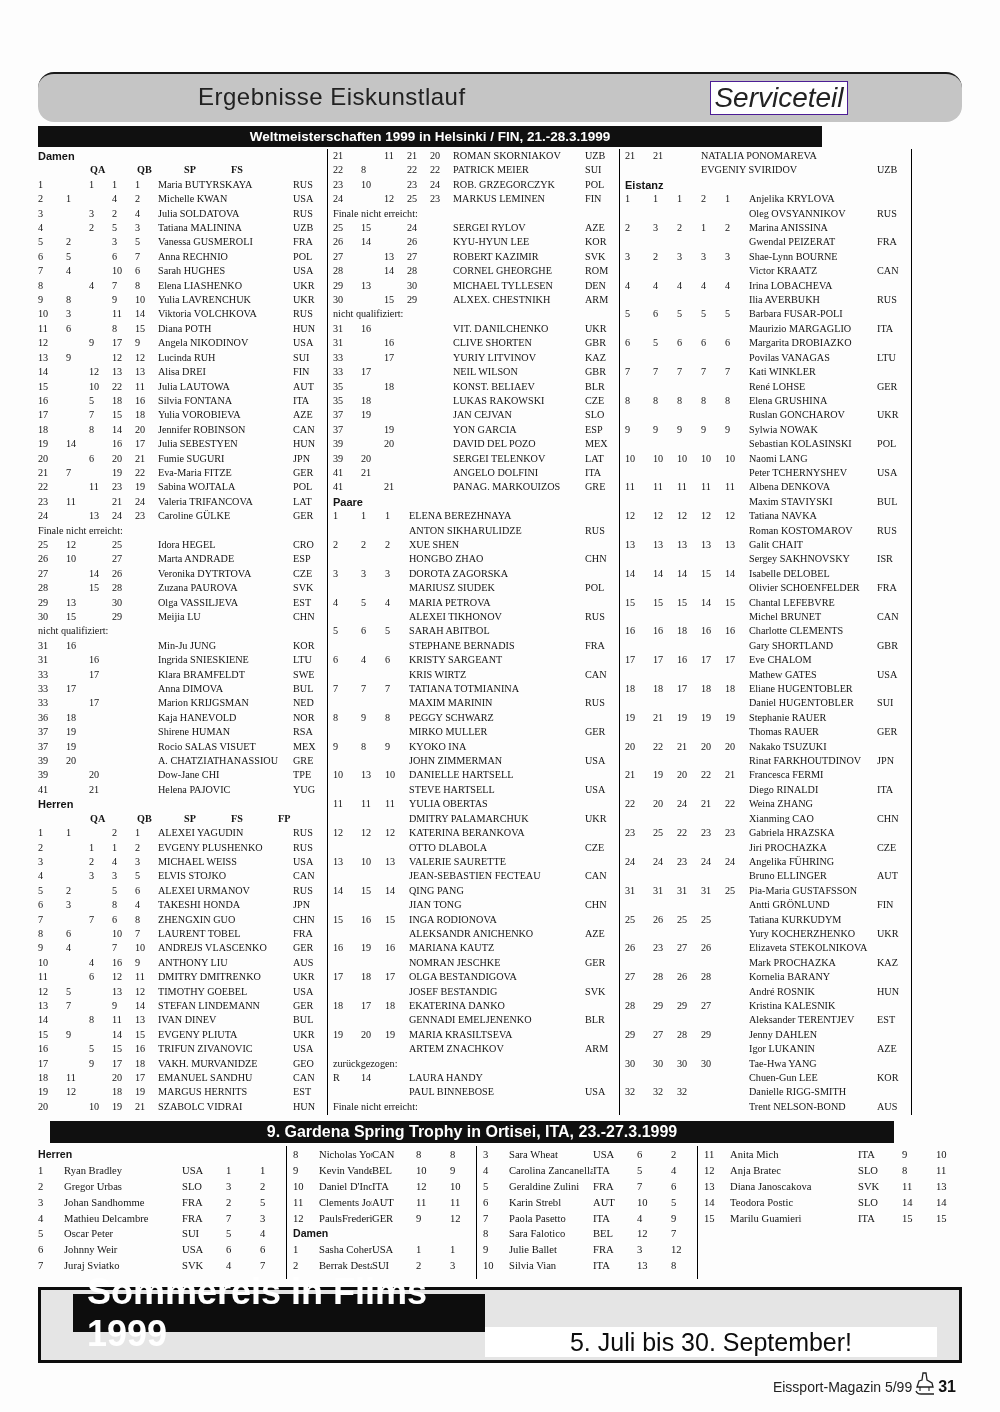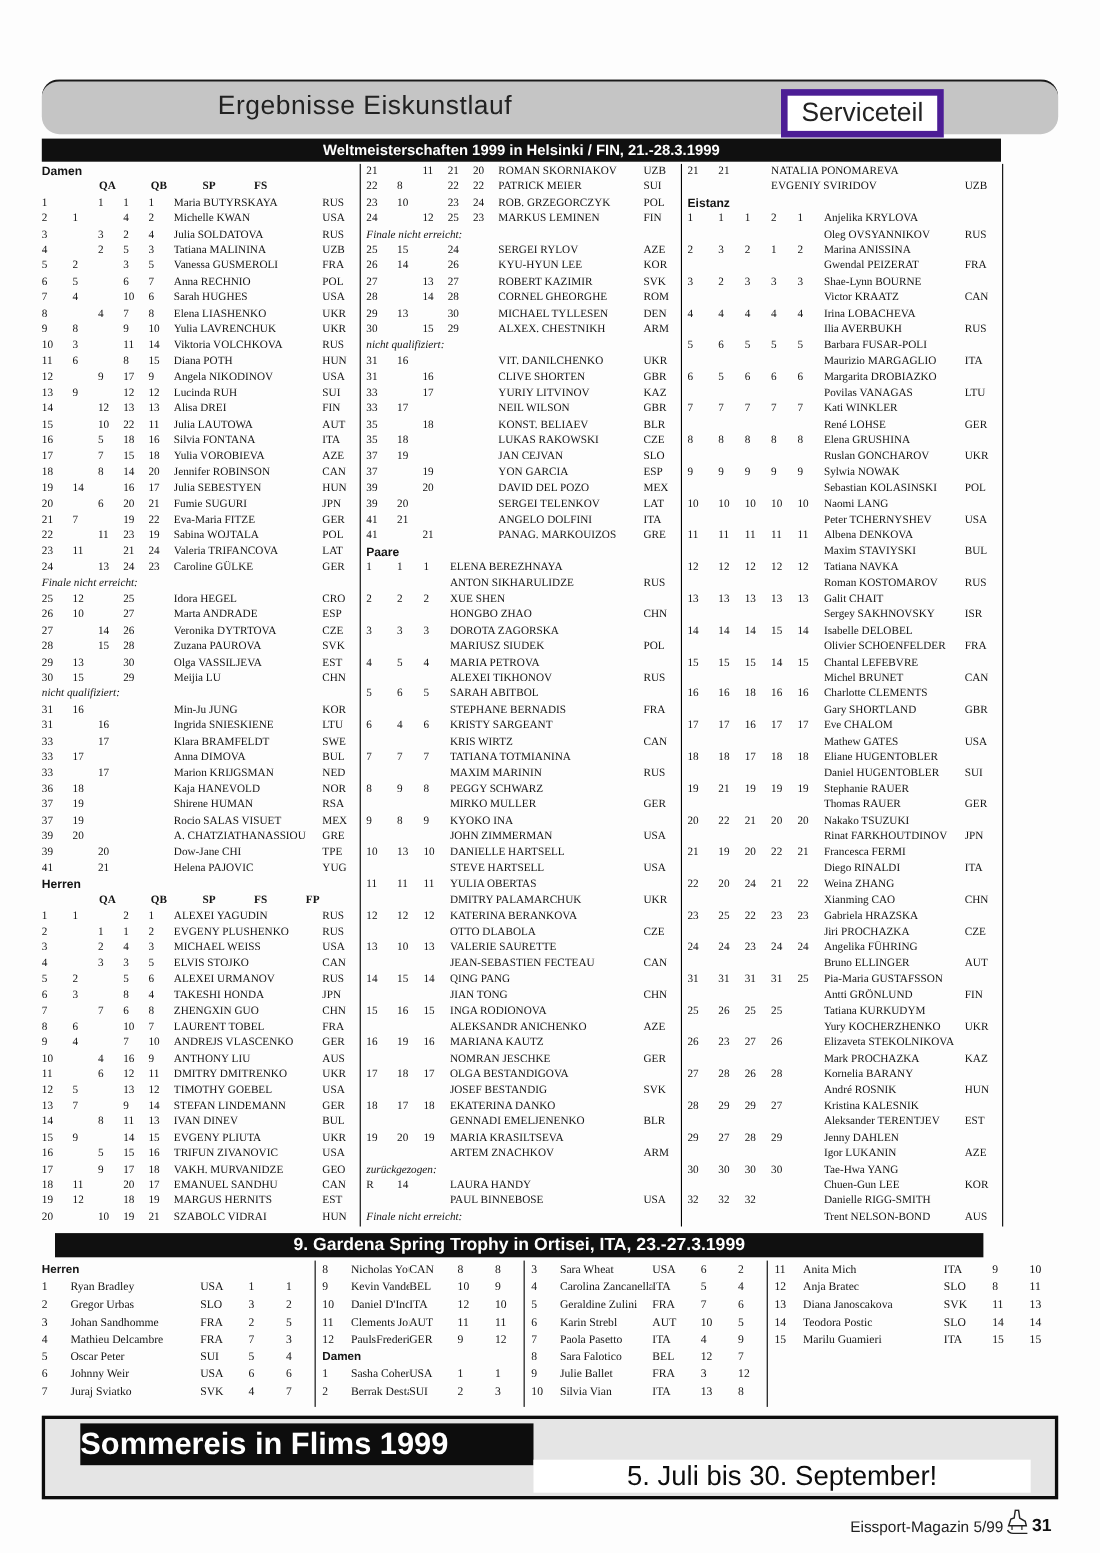--- a/index.html
+++ b/index.html
@@ -4,64 +4,64 @@
 <style>
   html,body{margin:0;padding:0;background:#fff;}
   .page{position:relative;width:1000px;height:1412px;background:#fdfdfd;overflow:hidden;
         font-family:"Liberation Serif",serif;color:#141414;}
   
   .header-band{position:absolute;left:38px;top:72px;width:924px;height:48px;
                background:#c5c5c5;border-top:2px solid #1a1a1a;border-radius:16px;}
   .header-title{position:absolute;left:160px;top:9px;font-family:"Liberation Sans",sans-serif;
                 font-size:24px;color:#222;letter-spacing:.5px;}
   .service-box{position:absolute;left:672px;top:7px;width:136px;height:32px;background:#fff;
-               border:6px solid #4c1d95;display:flex;align-items:center;justify-content:center;
-               font-family:"Liberation Sans",sans-serif;font-size:24px;color:#222;}
+               border:1px solid #4c1d95;display:flex;align-items:center;justify-content:center;
+               font-family:"Liberation Sans",sans-serif;font-size:28px;color:#222;font-style:italic;}
   
   .banner{position:absolute;background:#101010;color:#fff;display:flex;align-items:center;
           justify-content:center;font-family:"Liberation Sans",sans-serif;font-weight:bold;}
-  .wm-banner{left:38px;top:126px;width:872px;height:21px;font-size:13.5px;}
+  .wm-banner{left:38px;top:126px;width:784px;height:21px;font-size:13.5px;}
   .gardena-banner{left:50px;top:1121px;width:844px;height:22px;font-size:16px;}
   
   .results{position:absolute;left:38px;top:149px;width:874px;height:966px;display:flex;}
   .rcol{box-sizing:border-box;border-right:1px solid #000;}
   .rcol1{width:290px;}
   .rcol2{width:292px;padding-left:5px;}
   .rcol3{width:292px;padding-left:5px;}
   .ln{display:flex;height:14.41px;align-items:baseline;white-space:nowrap;
       font-size:10.2px;line-height:14.41px;}
   .rank{flex:0 0 28px;}
   .c4{flex:0 0 23px;}   
   .cp{flex:0 0 24px;}   
   .nm{flex:1 1 auto;overflow:hidden;}
   .nat{flex:0 0 34px;}
   .sec{font-family:"Liberation Sans",sans-serif;font-weight:bold;font-size:11px;}
   .chc{font-weight:bold;margin-left:24px;}
-  .note{font-style:italic;}
+  .note{}
   
   .gardena{position:absolute;left:38px;top:1146px;width:924px;height:133px;display:flex;}
   .gcol{box-sizing:border-box;border-right:1px solid #000;padding-top:1px;}
   .gcol:last-child{border-right:none;}
   .g0{width:249px;}
   .g1{width:190px;padding-left:6px;}
   .g2{width:221px;padding-left:6px;}
   .g3{width:264px;padding-left:6px;}
   .gln{display:flex;height:15.9px;align-items:baseline;white-space:nowrap;
        font-size:10.6px;line-height:15.9px;}
   .grank{flex:0 0 26px;}
   .gnm{flex:1 1 auto;overflow:hidden;}
   .gnat{flex:0 0 44px;}
   .gn1{flex:0 0 34px;}
   .gn2{flex:0 0 26px;}
   
   .ad-box{position:absolute;left:38px;top:1287px;width:924px;height:76px;background:#e5e5e5;
           border:3px solid #0d0d0d;box-sizing:border-box;}
   .ad-black{position:absolute;left:32px;top:4px;width:412px;height:38px;background:#0d0d0d;
-            color:#fff;font-family:"Liberation Sans",sans-serif;font-weight:bold;font-size:28px;
-            display:flex;align-items:center;box-sizing:border-box;}
+            color:#fff;font-family:"Liberation Sans",sans-serif;font-weight:bold;font-size:36px;
+            display:flex;align-items:center;padding-left:14px;box-sizing:border-box;}
   .ad-white{position:absolute;right:22px;top:37px;width:452px;height:30px;background:#fff;
             color:#0d0d0d;font-family:"Liberation Sans",sans-serif;font-weight:normal;font-size:25px;
             display:flex;align-items:center;justify-content:center;}
   
   .footer{position:absolute;right:44px;top:1372px;display:flex;align-items:center;gap:1px;}
   .footer-text{font-family:"Liberation Sans",sans-serif;font-size:14px;color:#222;}
   .footer-page{font-family:"Liberation Sans",sans-serif;font-weight:bold;font-size:16px;color:#111;}
 </style>
 </head>
 <body>

